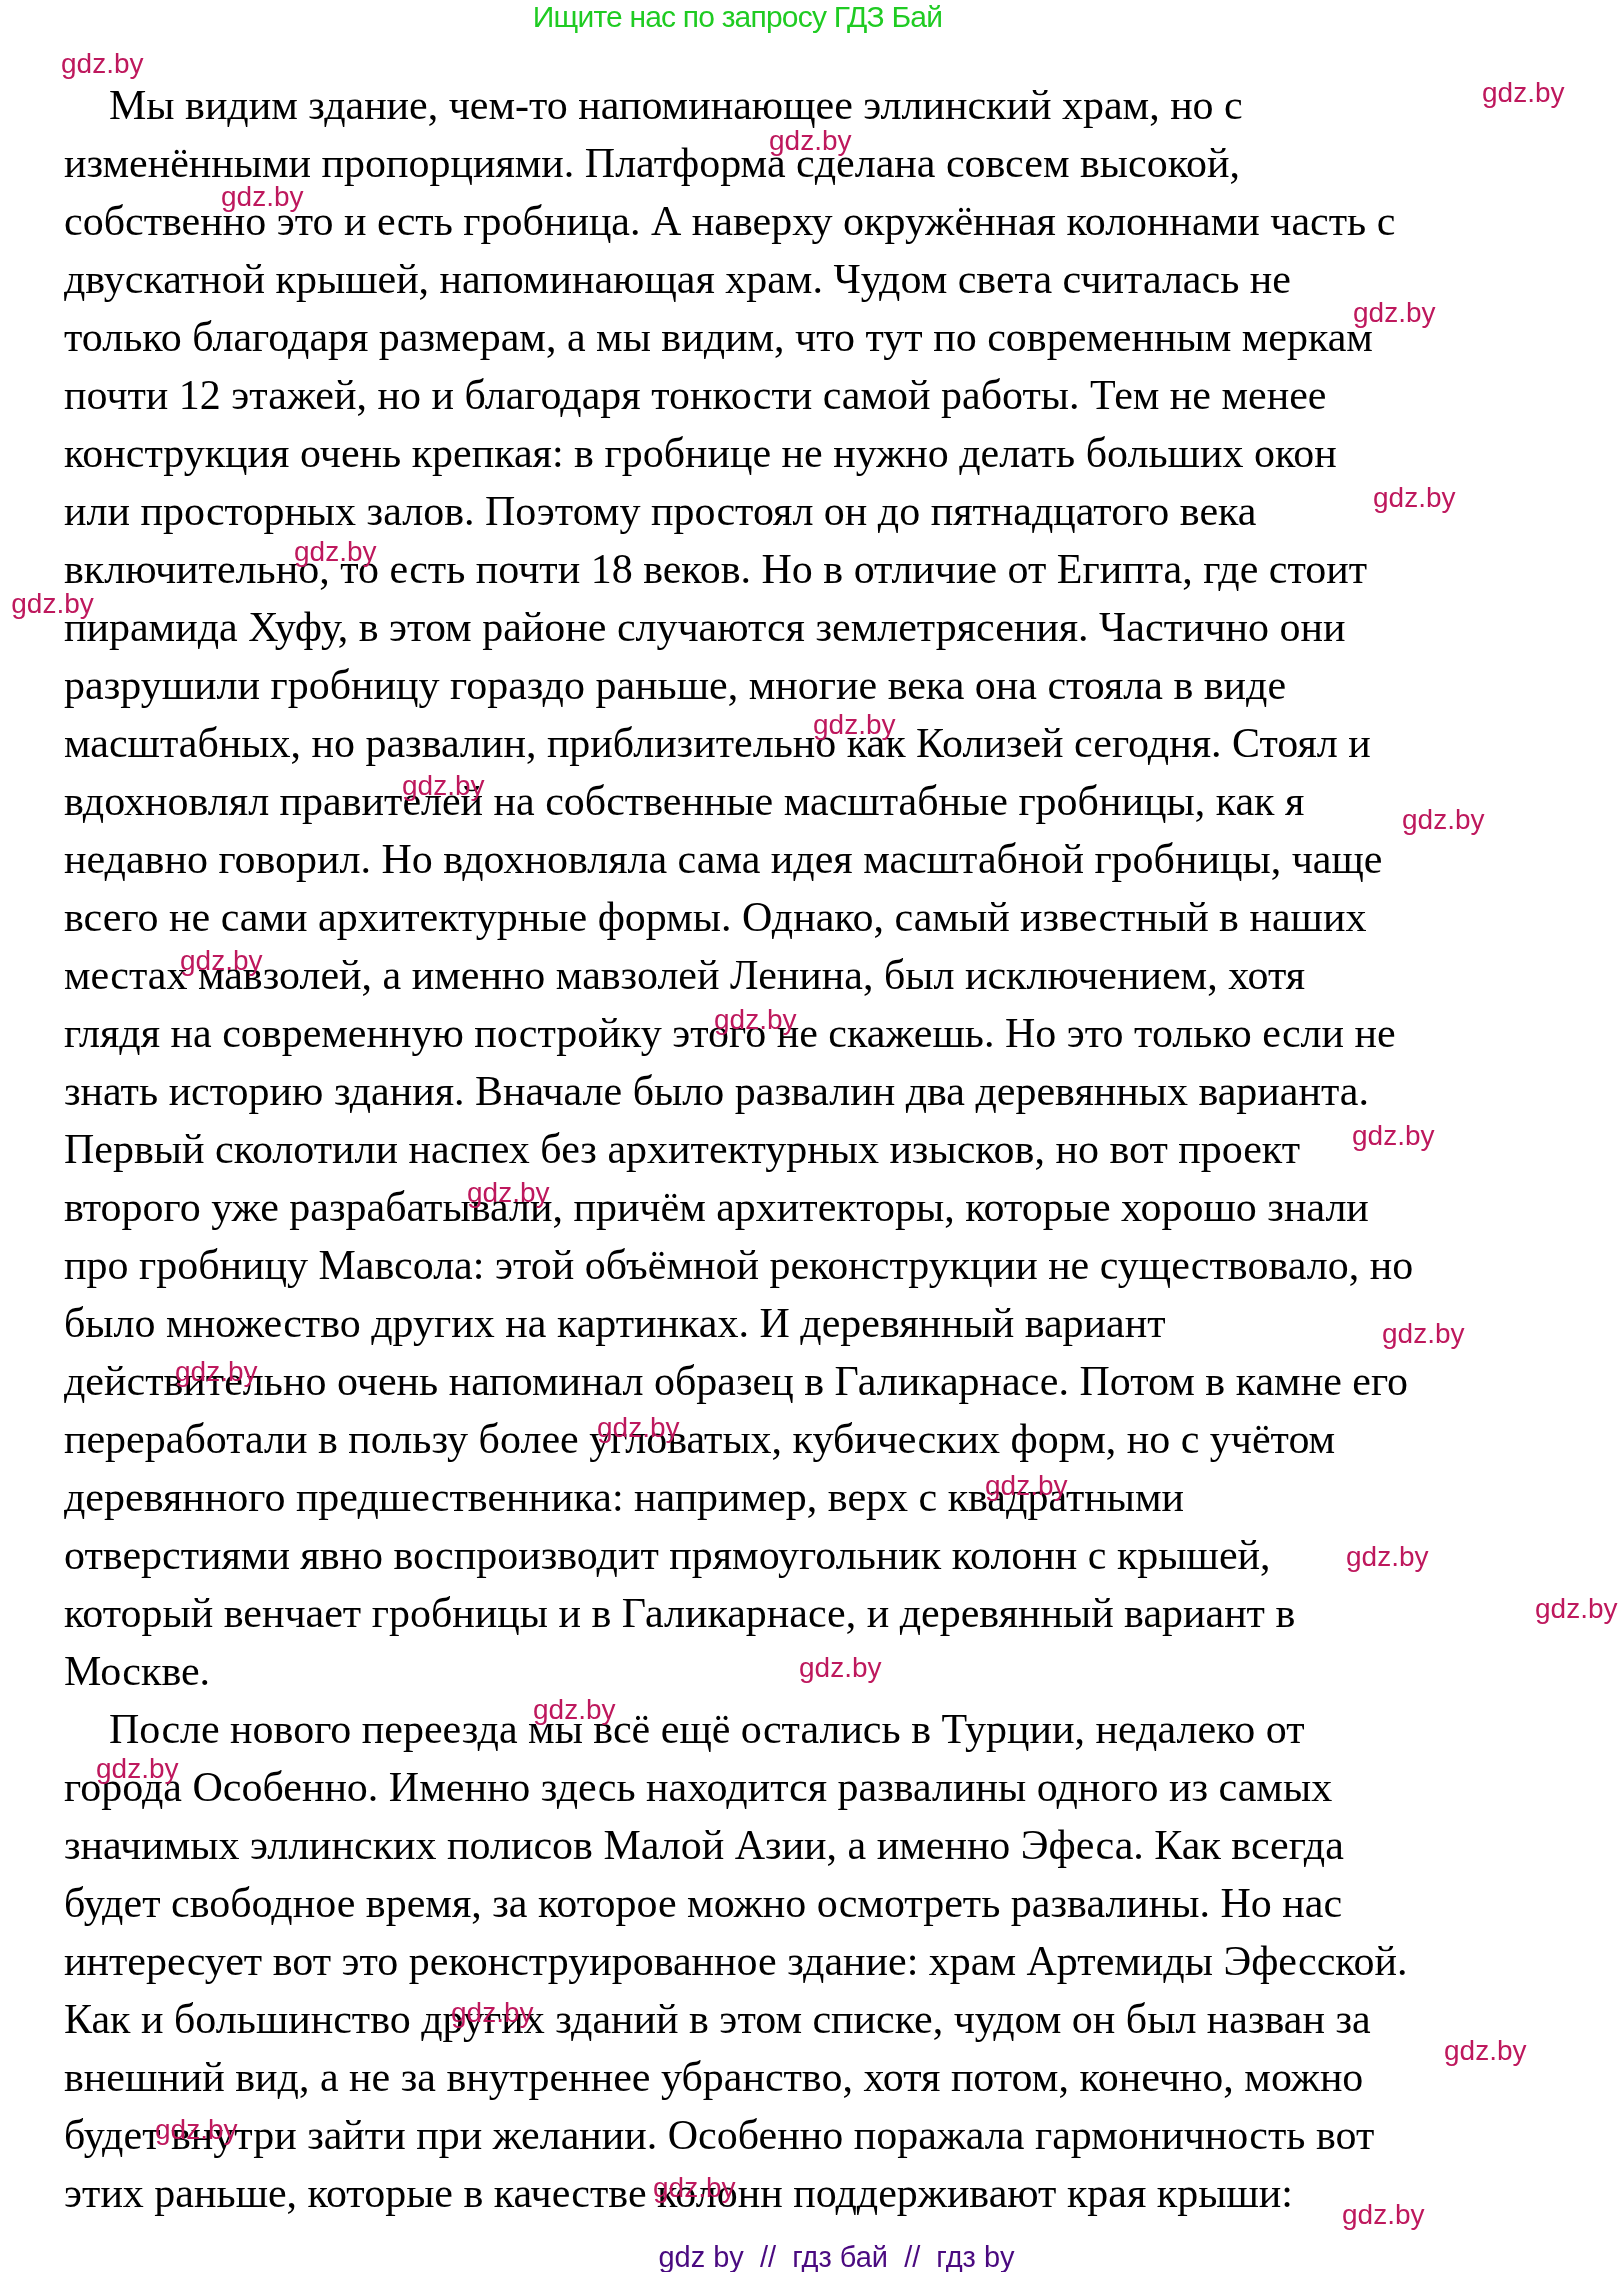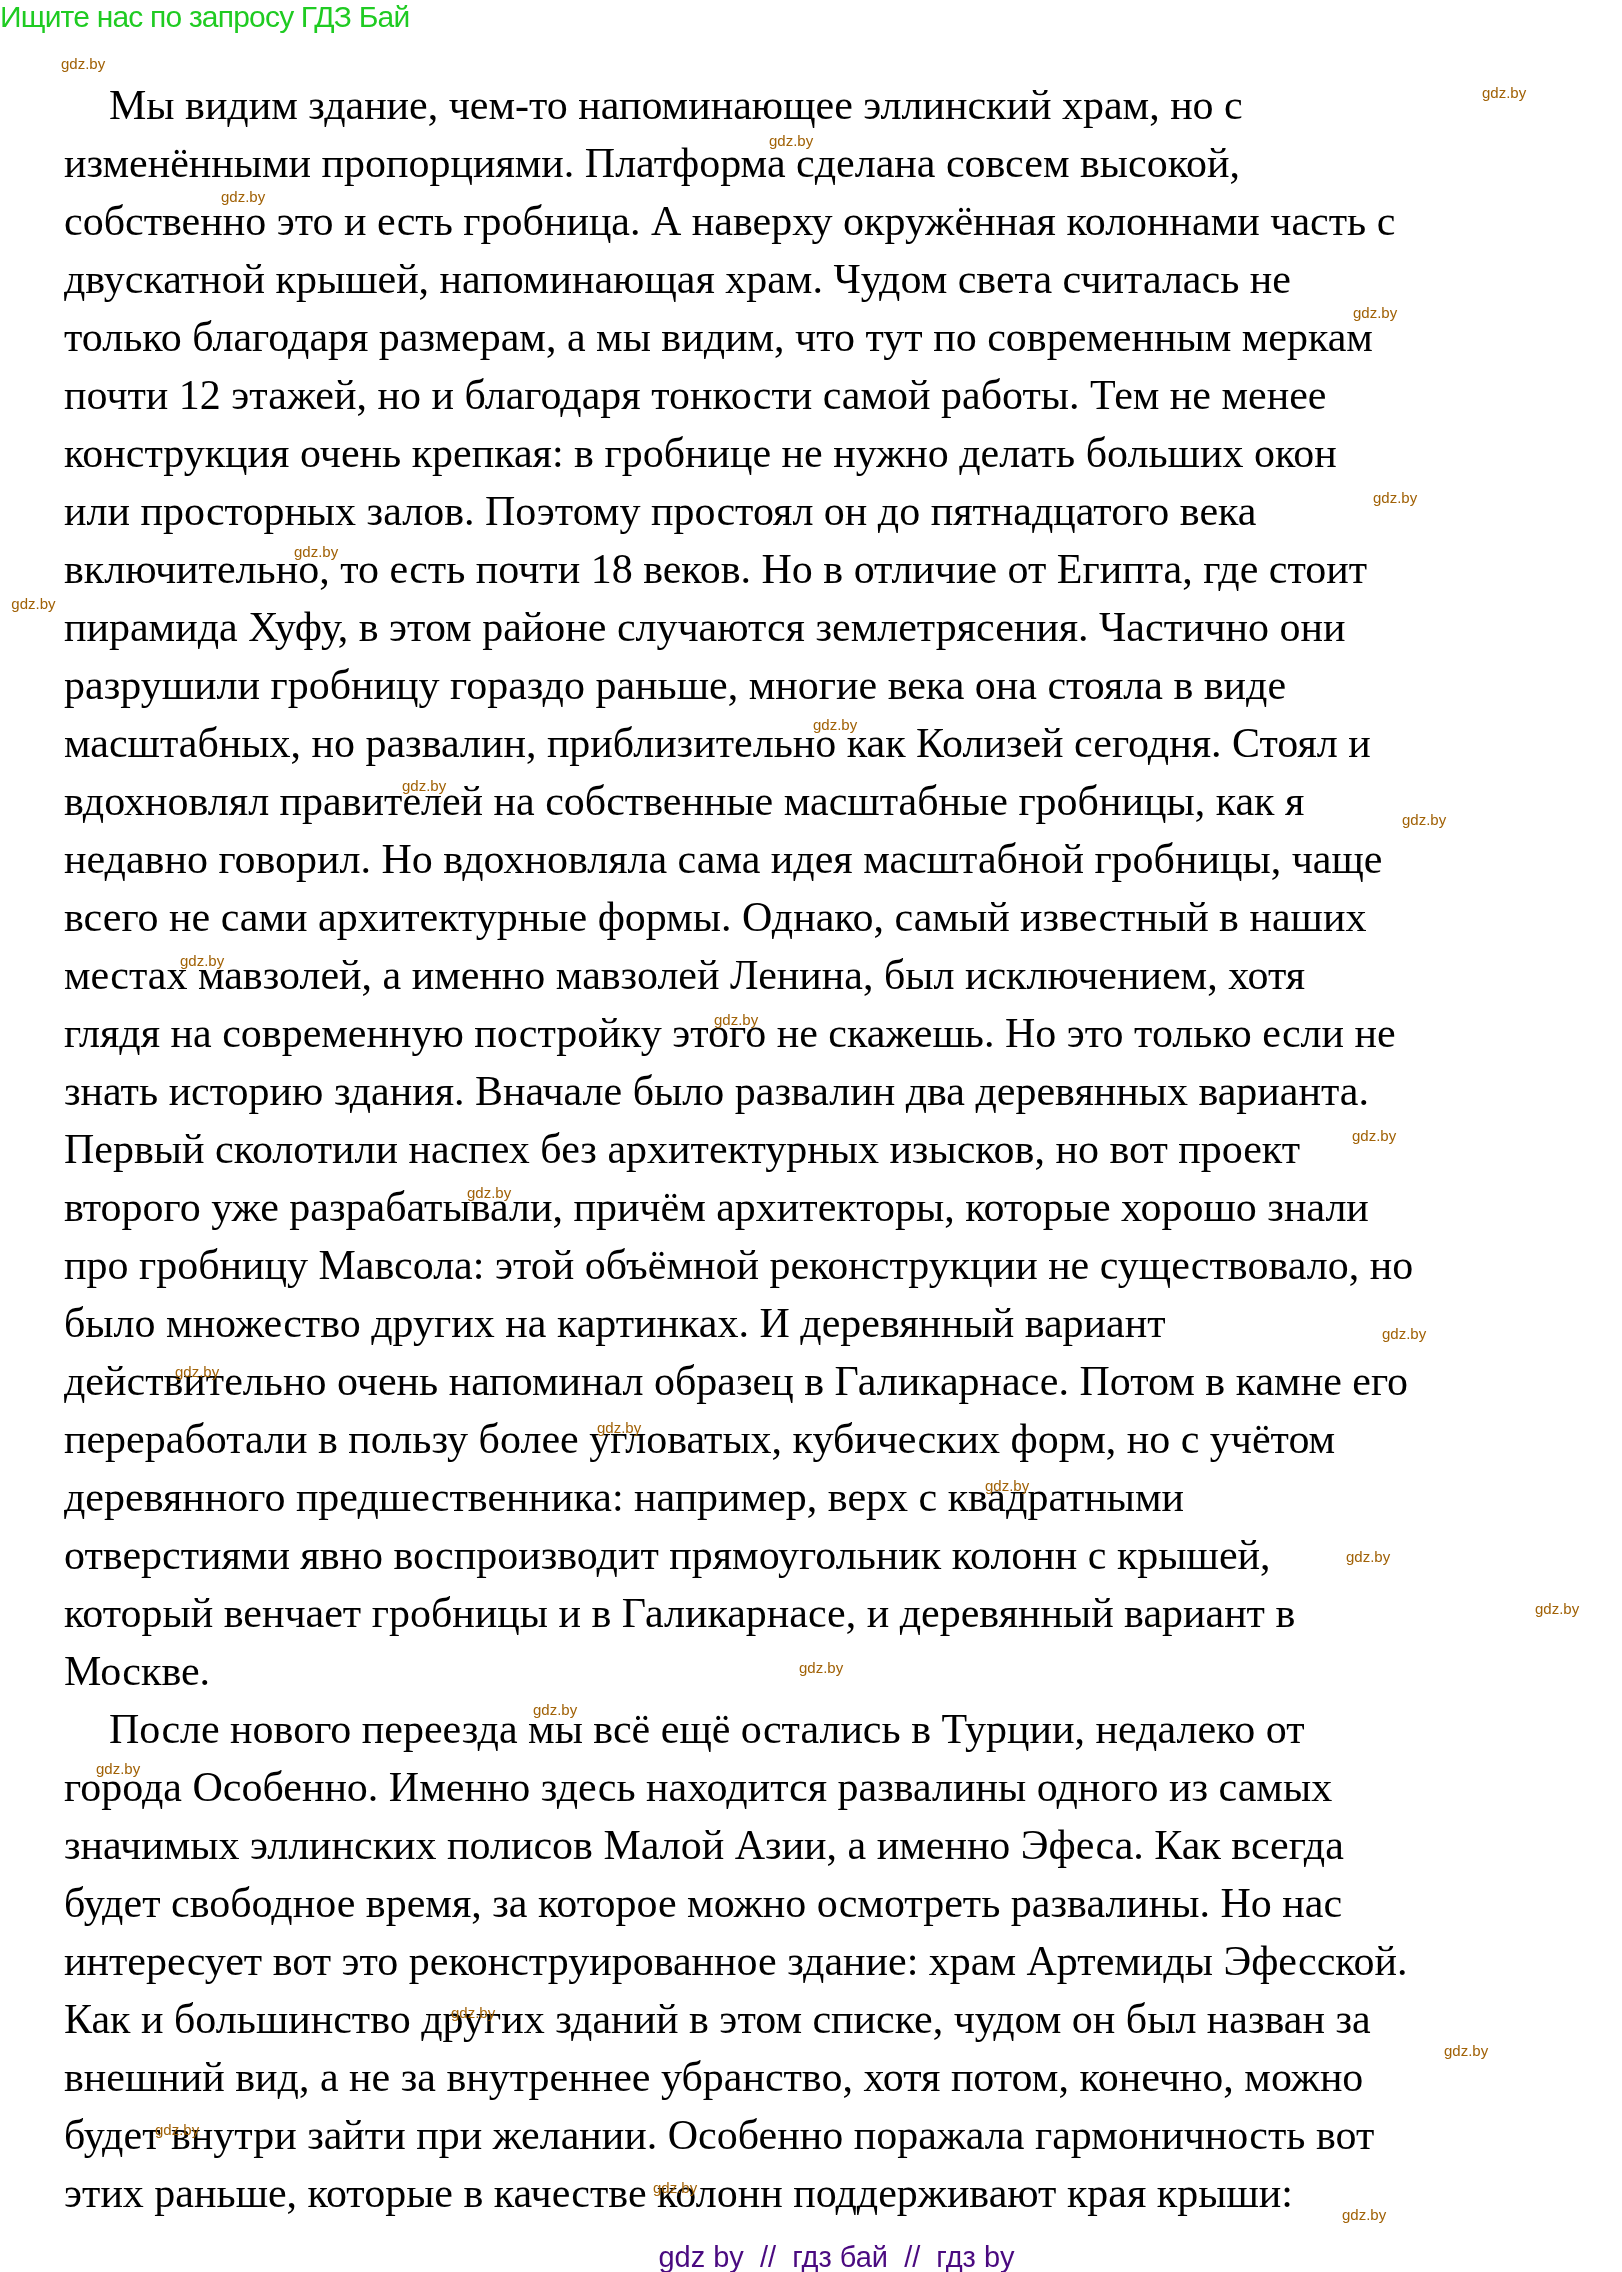--- a/index.html
+++ b/index.html
@@ -11,20 +11,21 @@
     width: 1623px;
     height: 2273px;
     position: relative;
     overflow: hidden;
   }
   .site-header {
     position: absolute;
     left: 0;
     top: 0;
     width: 1475px;
+    text-align: center;
     font-family: "Liberation Sans", sans-serif;
     font-size: 30px;
     line-height: 33px;
     color: #1fcb22;
     letter-spacing: -0.8px;
   }
   .doc-body {
     position: absolute;
     left: 64px;
     top: 76px;
@@ -38,23 +39,23 @@
     display: block;
     height: 58px;
     white-space: nowrap;
   }
   .doc-line.indent {
     padding-left: 45px;
   }
   .watermark {
     position: absolute;
     font-family: "Liberation Sans", sans-serif;
-    font-size: 15px;
+    font-size: 28px;
     line-height: 22.7px;
-    color: #a16207;
+    color: #be185d;
     white-space: nowrap;
   }
   .site-footer {
     position: absolute;
     left: 0;
     top: 2241px;
     width: 1611px;
     text-align: center;
     font-family: "Liberation Sans", sans-serif;
     font-size: 29px;

